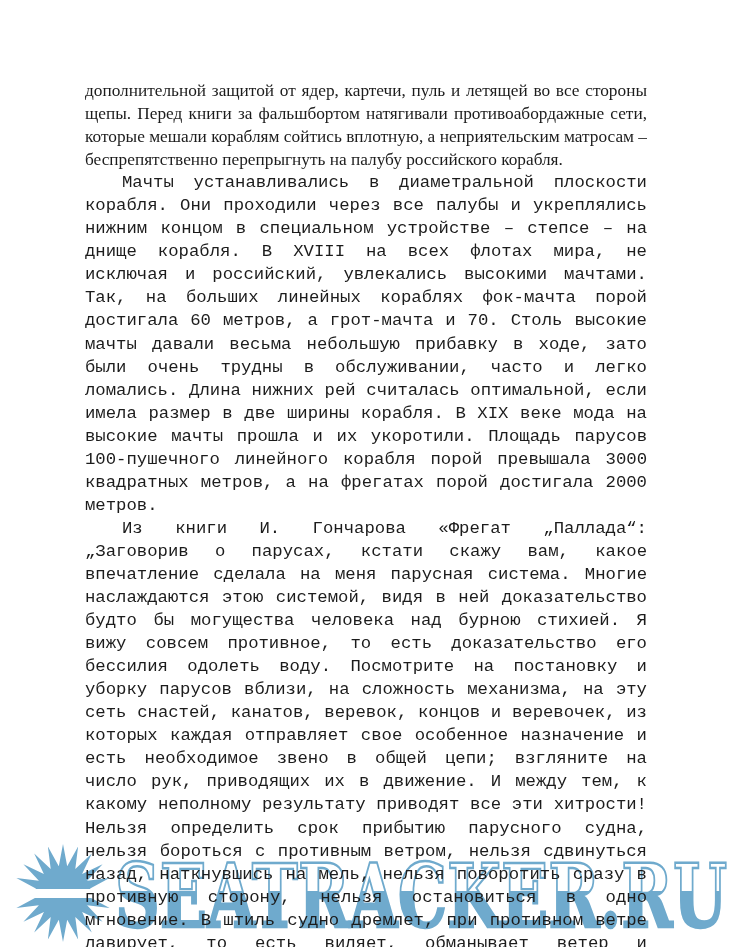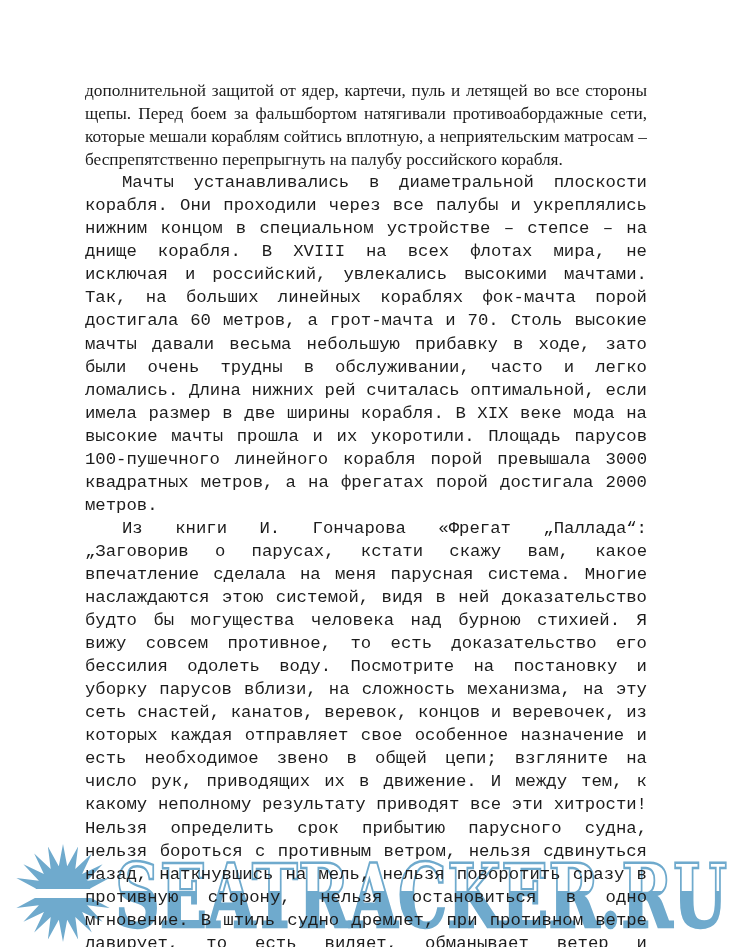--- a/index.html
+++ b/index.html
@@ -55,18 +55,18 @@
 
       <rect x="6" y="49" width="114" height="9" fill="#ffffff"></rect>
 
       <text class="wm-text" x="115" y="87" font-size="88" fill="none" stroke-width="2.4" textLength="612" lengthAdjust="spacingAndGlyphs" stroke="#6faacd">SEATRACKER.RU</text>
 
       <text class="wm-text" x="115" y="87" font-size="88" clip-path="url(#waterclip)" textLength="612" lengthAdjust="spacingAndGlyphs" fill="#6faacd">SEATRACKER.RU</text>
     </svg>
   </div>
 
   <div class="content">
-    <p class="para">дополнительной защитой от ядер, картечи, пуль и летящей во все стороны щепы. Перед боем за фальшбортом натягивали противоабордажные сети, которые мешали кораблям сойтись вплотную, а неприятельским матросам – беспрепятственно перепрыгнуть на палубу российского корабля.</p>
+    <p class="para">дополнительной защитой от ядер, картечи, пуль и летящей во все стороны щепы. Перед книги за фальшбортом натягивали противоабордажные сети, которые мешали кораблям сойтись вплотную, а неприятельским матросам – беспрепятственно перепрыгнуть на палубу российского корабля.</p>
     <p class="para indent">Мачты устанавливались в диаметральной плоскости корабля. Они проходили через все палубы и укреплялись нижним концом в специальном устройстве – степсе – на днище корабля. В XVIII на всех флотах мира, не исключая и российский, увлекались высокими мачтами. Так, на больших линейных кораблях фок-мачта порой достигала 60 метров, а грот-мачта и 70. Столь высокие мачты давали весьма небольшую прибавку в ходе, зато были очень трудны в обслуживании, часто и легко ломались. Длина нижних рей считалась оптимальной, если имела размер в две ширины корабля. В XIX веке мода на высокие мачты прошла и их укоротили. Площадь парусов 100-пушечного линейного корабля порой превышала 3000 квадратных метров, а на фрегатах порой достигала 2000 метров.</p>
     <p class="para indent">Из книги И. Гончарова «Фрегат „Паллада“: „Заговорив о парусах, кстати скажу вам, какое впечатление сделала на меня парусная система. Многие наслаждаются этою системой, видя в ней доказательство будто бы могущества человека над бурною стихией. Я вижу совсем противное, то есть доказательство его бессилия одолеть воду. Посмотрите на постановку и уборку парусов вблизи, на сложность механизма, на эту сеть снастей, канатов, веревок, концов и веревочек, из которых каждая отправляет свое особенное назначение и есть необходимое звено в общей цепи; взгляните на число рук, приводящих их в движение. И между тем, к какому неполному результату приводят все эти хитрости! Нельзя определить срок прибытию парусного судна, нельзя бороться с противным ветром, нельзя сдвинуться назад, наткнувшись на мель, нельзя поворотить сразу в противную сторону, нельзя остановиться в одно мгновение. В штиль судно дремлет, при противном ветре лавирует, то есть виляет, обманывает ветер и выигрывает только треть прямого пути. А ведь несколько тысяч лет убито на то, чтоб выдумывать по парусу и по веревке в столетие. В каждой веревке, в каждом крючке, гвозде, дощечке читаешь историю, каким путем истязаний приобрело человечество право плавать по морю при благоприятном ветре. Всех парусов до тридцати: на каждое дуновение ветра приходится по парусу“.»</p>
   </div>
 
 </div>
 
 </body></html>

